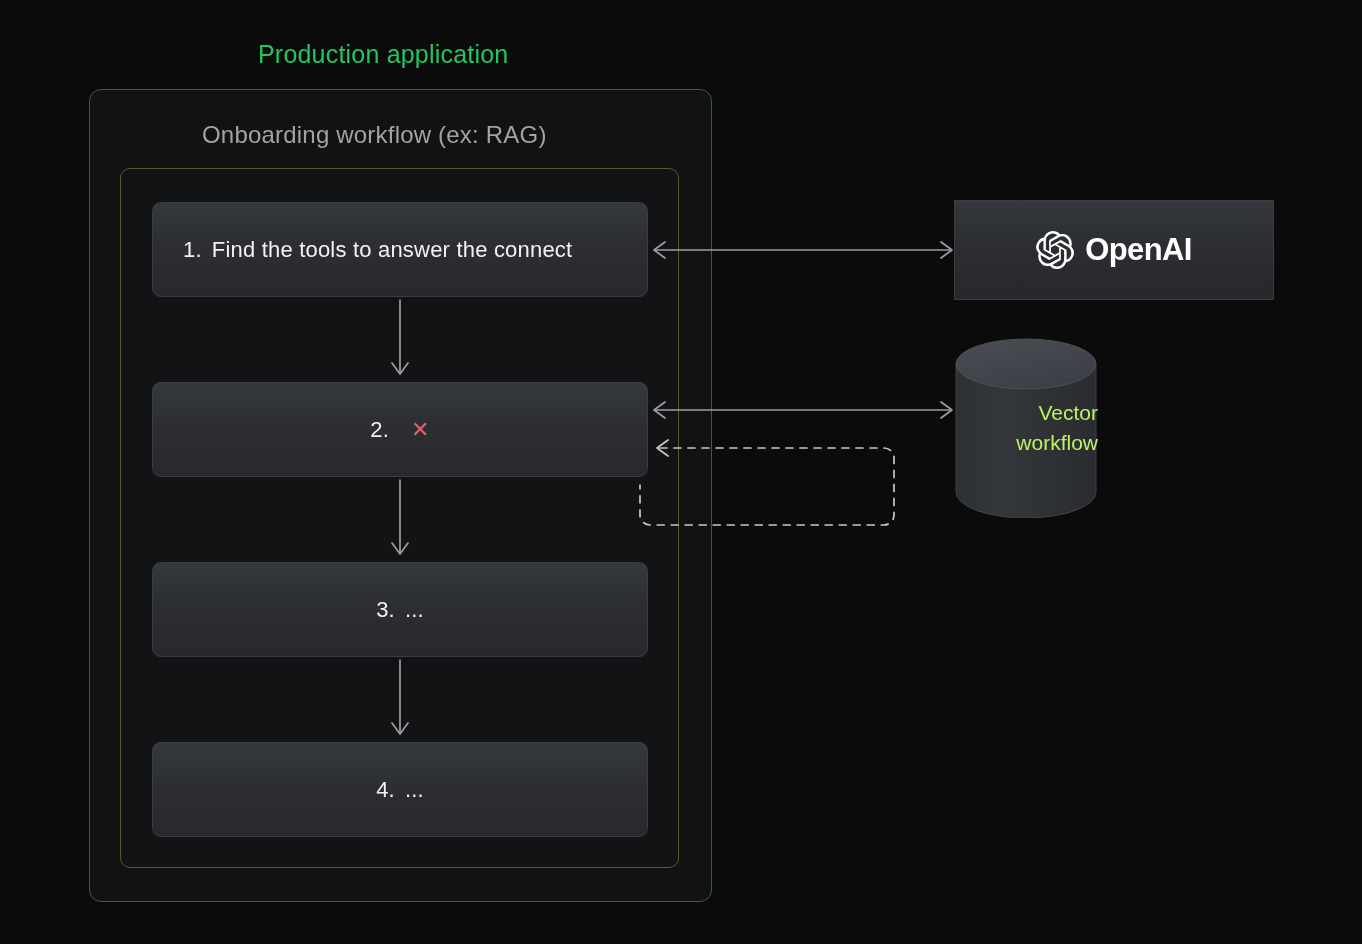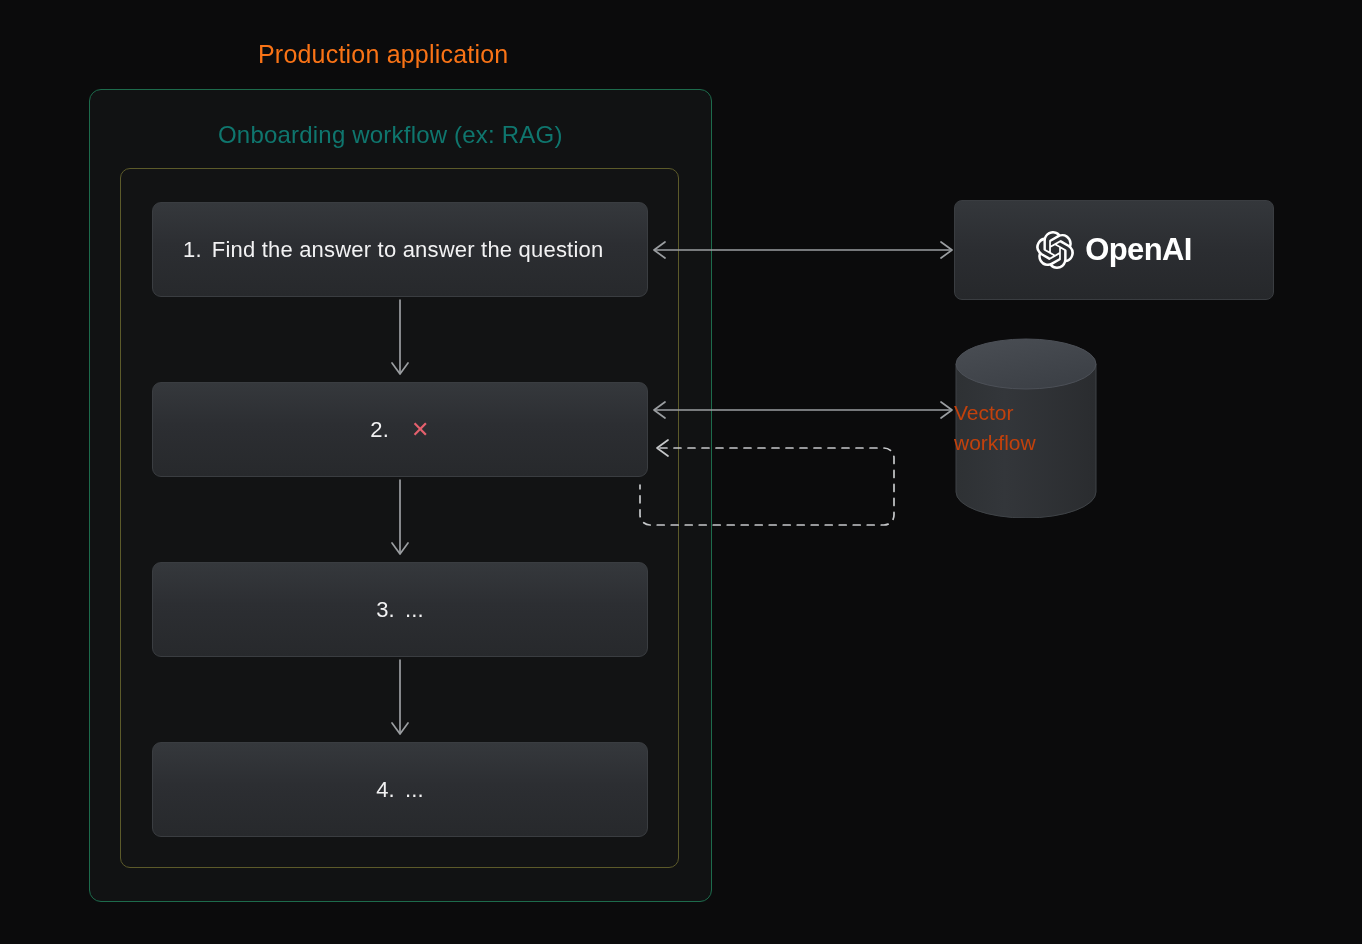--- a/index.html
+++ b/index.html
@@ -97,21 +97,21 @@
     line-height: 1;
   }
 
   
   .openai-box {
     position: absolute;
     left: 954px;
     top: 200px;
     width: 320px;
     height: 100px;
-    border-radius: 8px;
+    border-radius: 0;
     background: linear-gradient(180deg, #34373b 0%, #2b2d31 50%, #26282b 100%);
     border: 1px solid #3a3d41;
     box-sizing: border-box;
     display: flex;
     align-items: center;
     justify-content: center;
     gap: 11px;
   }
   .openai-word {
     font-size: 31px;
@@ -129,53 +129,53 @@
     height: 180px;
   }
   .db-label {
     position: absolute;
     left: 0;
     top: 0;
     width: 144px;
     height: 180px;
     display: flex;
     flex-direction: column;
-    align-items: flex-start;
+    align-items: flex-end;
     justify-content: center;
     font-size: 21px;
     line-height: 30px;
-    color: #c2410c;
+    color: #bef264;
     text-align: center;
     pointer-events: none;
   }
 
   
   .wires {
     position: absolute;
     left: 0;
     top: 0;
     width: 1362px;
     height: 944px;
     pointer-events: none;
   }
 </style>
 </head>
 <body>
 
 <div class="canvas">
 
-  <div class="prod-label" style="color: #f97316;">Production application</div>
+  <div class="prod-label" style="color: #22c55e;">Production application</div>
   <div class="prod-box" style="border-color: rgb(29, 107, 76);"></div>
 
-  <div class="wf-label" style="color: #0f766e; margin-left: 16px;">Onboarding workflow (ex: RAG)</div>
+  <div class="wf-label" style="color: #a3a3a3;">Onboarding workflow (ex: RAG)</div>
   <div class="wf-box" style="border-color: rgb(92, 90, 42);"></div>
 
   <div class="step step-1">
     <span class="step-num">1.</span>
-    <span>Find the answer to answer the question</span>
+    <span>Find the tools to answer the connect</span>
   </div>
 
   <div class="step step-2">
     <span class="step-num">2.</span>
     <span class="x-mark" style="color: rgb(228, 96, 109);">✕</span>
   </div>
 
   <div class="step step-3">
     <span class="step-num">3.</span>
     <span>...</span>

